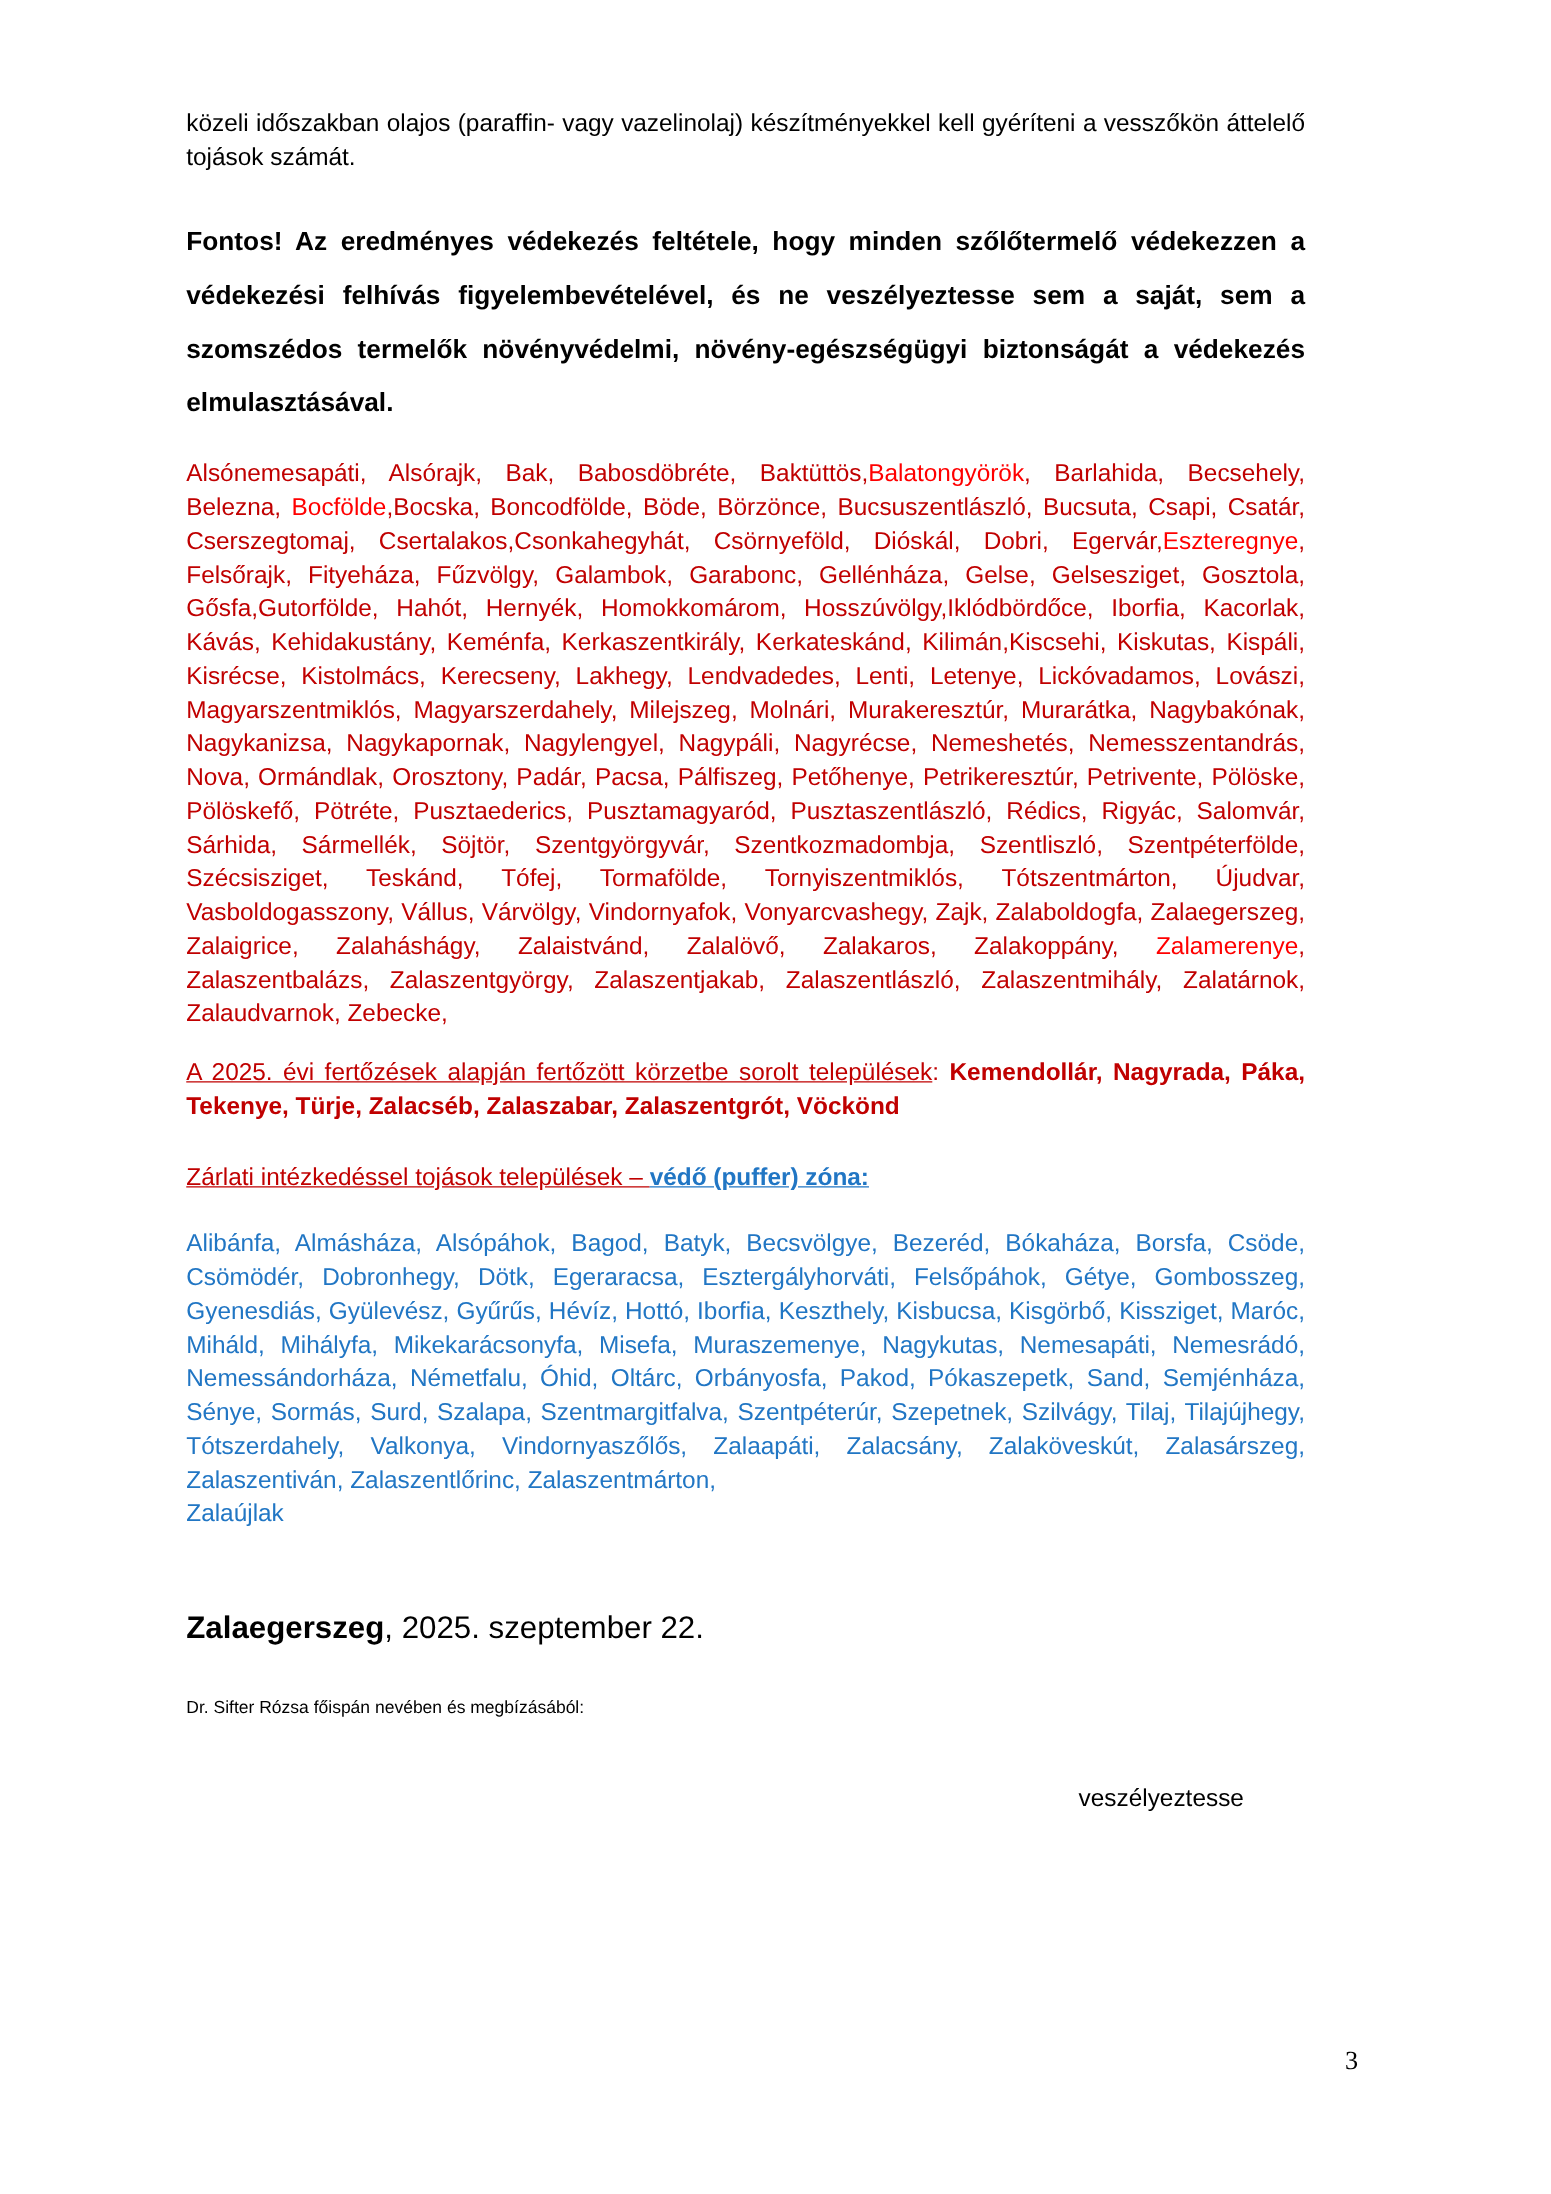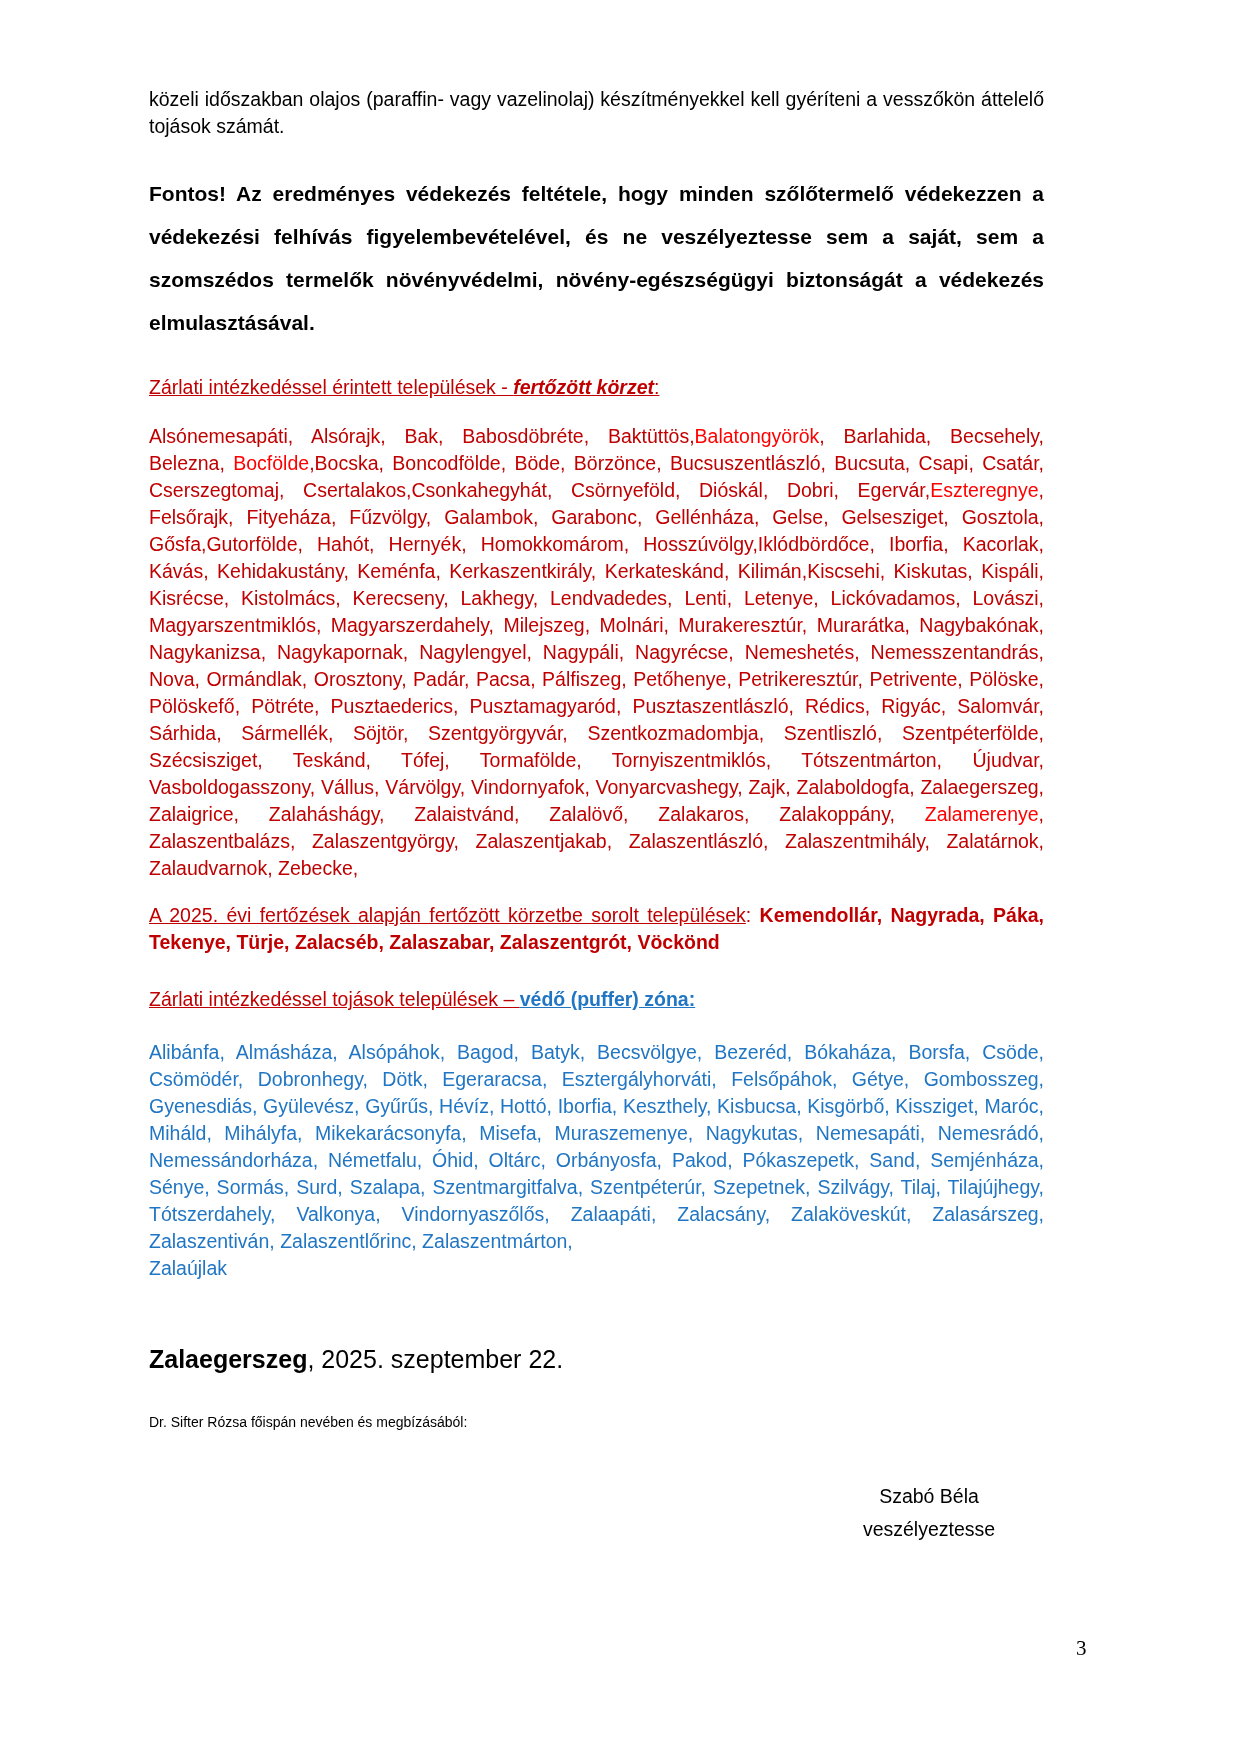--- a/index.html
+++ b/index.html
@@ -84,23 +84,20 @@
 </style>
 </head>
 <body>
 
 <div class="content">
 
   <div class="body-text intro">közeli időszakban olajos (paraffin- vagy vazelinolaj) készítményekkel kell gyéríteni a vesszőkön áttelelő tojások számát.</div>
 
   <div class="important">Fontos! Az eredményes védekezés feltétele, hogy minden szőlőtermelő védekezzen a védekezési felhívás figyelembevételével, és ne veszélyeztesse sem a saját, sem a szomszédos termelők növényvédelmi, növény-egészségügyi biztonságát a védekezés elmulasztásával.</div>
 
-  <div class="section-heading dark-red">
-    <span class="u">Zárlati intézkedéssel érintett települések - </span><span class="u em-bi">fertőzött körzet</span><span class="u">:</span>
-  </div>
 
   <div class="body-text towns dark-red">Alsónemesapáti, Alsórajk, Bak, Babosdöbréte, Baktüttös,<span class="bright-red">Balatongyörök</span>, Barlahida, Becsehely, Belezna, <span class="bright-red">Bocfölde</span>,Bocska, Boncodfölde, Böde, Börzönce, Bucsuszentlászló, Bucsuta, Csapi, Csatár, Cserszegtomaj, Csertalakos,Csonkahegyhát, Csörnyeföld, Dióskál, Dobri, Egervár,<span class="bright-red">Eszteregnye</span>, Felsőrajk, Fityeháza, Fűzvölgy, Galambok, Garabonc, Gellénháza, Gelse, Gelsesziget, Gosztola, Gősfa,Gutorfölde, Hahót, Hernyék, Homokkomárom, Hosszúvölgy,Iklódbördőce, Iborfia, Kacorlak, Kávás, Kehidakustány, Keménfa, Kerkaszentkirály, Kerkateskánd, Kilimán,Kiscsehi, Kiskutas, Kispáli, Kisrécse, Kistolmács, Kerecseny, Lakhegy, Lendvadedes, Lenti, Letenye, Lickóvadamos, Lovászi, Magyarszentmiklós, Magyarszerdahely, Milejszeg, Molnári, Murakeresztúr, Murarátka, Nagybakónak, Nagykanizsa, Nagykapornak, Nagylengyel, Nagypáli, Nagyrécse, Nemeshetés, Nemesszentandrás, Nova, Ormándlak, Orosztony, Padár, Pacsa, Pálfiszeg, Petőhenye, Petrikeresztúr, Petrivente, Pölöske, Pölöskefő, Pötréte, Pusztaederics, Pusztamagyaród, Pusztaszentlászló, Rédics, Rigyác, Salomvár, Sárhida, Sármellék, Söjtör, Szentgyörgyvár, Szentkozmadombja, Szentliszló, Szentpéterfölde, Szécsisziget, Teskánd, Tófej, Tormafölde, Tornyiszentmiklós, Tótszentmárton, Újudvar, Vasboldogasszony, Vállus, Várvölgy, Vindornyafok, Vonyarcvashegy, Zajk, Zalaboldogfa, Zalaegerszeg, Zalaigrice, Zalaháshágy, Zalaistvánd, Zalalövő, Zalakaros, Zalakoppány, <span class="bright-red">Zalamerenye</span>, Zalaszentbalázs, Zalaszentgyörgy, Zalaszentjakab, Zalaszentlászló, Zalaszentmihály, Zalatárnok, Zalaudvarnok, Zebecke,</div>
 
   <div class="body-text newly-infected dark-red">
     <span class="u"> A 2025. évi fertőzések alapján fertőzött körzetbe sorolt települések</span><span>: </span><span class="em-b">Kemendollár, Nagyrada, Páka, Tekenye, Türje, Zalacséb, Zalaszabar, Zalaszentgrót, Vöckönd</span>
   </div>
 
   <div class="section-heading">
     <span class="u dark-red">Zárlati intézkedéssel tojások települések – </span><span class="u em-b blue-text">védő (puffer) zóna:</span>
   </div>
@@ -110,19 +107,18 @@
     <span>Zalaújlak</span>
   </div>
 
   <div class="dateline">
     <span class="em-b">Zalaegerszeg</span><span>, 2025. szeptember 22.</span>
   </div>
 
   <div class="auth-line">Dr. Sifter Rózsa főispán nevében és megbízásából:</div>
 
   <div class="signature">
-    <div>Szabó Béla</div>
     <div>veszélyeztesse</div>
   </div>
 
 </div>
 
 <div class="page-number">3</div>
 
 </body></html>

